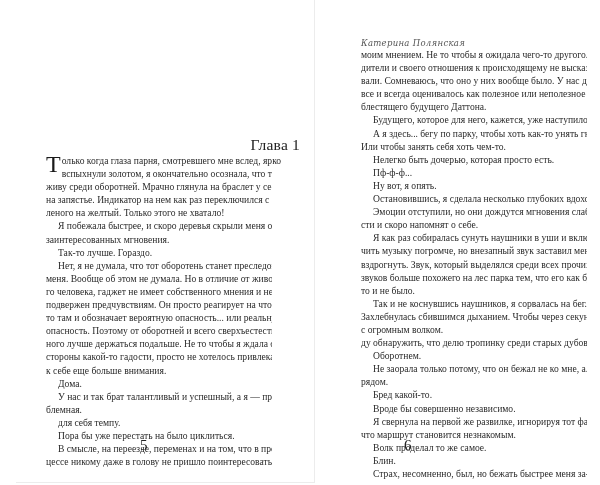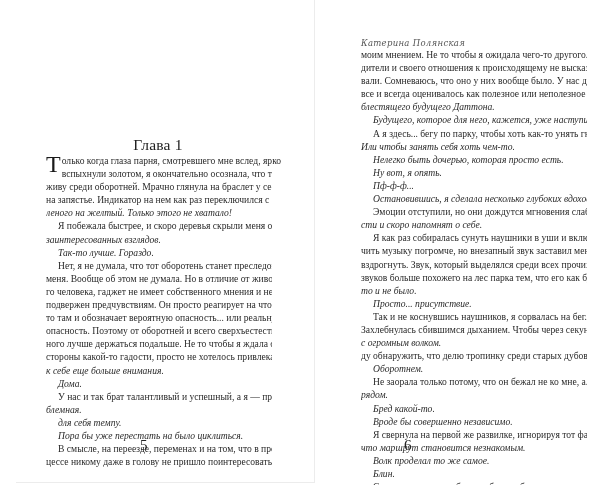--- a/index.html
+++ b/index.html
@@ -12,26 +12,26 @@
     .page-left { left: 0; width: 299px; border-right: 1px solid #ececec; border-bottom: 1px solid #ececec; }
     .page-right { left: 300px; width: 300px; }
 
     .text-block { position: absolute; font-size: 9.6px; line-height: 13.1px; text-align: justify; hyphens: manual; }
     .page-left .text-block { left: 30px; top: 154px; width: 226px; }
     .page-right .text-block { left: 45px; top: 48px; width: 226px; }
 
     .para { text-indent: 12px; }
     .para.noindent { text-indent: 0; }
     .line { display: block; text-align: justify; text-align-last: justify; white-space: nowrap; overflow: hidden; }
-    .line.last { text-align-last: left; font-style: italic; }
+    .line.last { text-align-last: left; }
     .para .line:first-child { padding-left: 12px; }
     .para.noindent .line:first-child { padding-left: 0; }
     .para .line { text-indent: 0; }
 
-    .chapter-title { position: absolute; left: 0; width: 284px; top: 136px; text-align: center; font-size: 15.5px; color: #222; letter-spacing: 0.2px; }
+    .chapter-title { position: absolute; left: 0; width: 284px; top: 136px; text-align: right; font-size: 15.5px; color: #222; letter-spacing: 0.2px; }
 
     .drop-cap { float: left; font-size: 24px; line-height: 20px; margin-right: 1px; margin-top: 0px; color: #1a1a1a; }
 
     .running-head { position: absolute; left: 45px; top: 38px; font-family: "DejaVu Serif", serif; font-style: italic; font-size: 8.5px; color: #555; letter-spacing: 0.3px; }
 
     .page-number { position: absolute; font-size: 15px; color: #222; }
     .page-left .page-number { left: 124px; top: 437px; }
     .page-right .page-number { left: 88px; top: 437px; }
   </style>
 </head>
@@ -44,21 +44,21 @@
     <div class="text-block" id="left-text">
         <div class="para noindent">
           <span class="line" style="overflow: visible;"><span class="drop-cap">Т</span><span>олько когда глаза парня, смотревшего мне вслед, ярко</span></span>
           <span class="line">вспыхнули золотом, я окончательно осознала, что теперь</span>
           <span class="line">живу среди оборотней. Мрачно глянула на браслет у себя</span>
           <span class="line">на запястье. Индикатор на нем как раз переключился с зе-</span>
           <span class="line last">леного на желтый. Только этого не хватало!</span>
         </div>
         <div class="para">
           <span class="line">Я побежала быстрее, и скоро деревья скрыли меня от</span>
-          <span class="line last">заинтересованных взглядов.</span>
+          <span class="line last">заинтересованных мгновения.</span>
         </div>
         <div class="para">
           <span class="line last">Так-то лучше. Гораздо.</span>
         </div>
         <div class="para">
           <span class="line">Нет, я не думала, что тот оборотень станет преследовать</span>
           <span class="line">меня. Вообще об этом не думала. Но в отличие от живо-</span>
           <span class="line">го человека, гаджет не имеет собственного мнения и не</span>
           <span class="line">подвержен предчувствиям. Он просто реагирует на что-</span>
           <span class="line">то там и обозначает вероятную опасность... или реальную</span>
@@ -102,41 +102,38 @@
           <span class="line last">Будущего, которое для него, кажется, уже наступило.</span>
         </div>
         <div class="para">
           <span class="line">А я здесь... бегу по парку, чтобы хоть как-то унять гнев.</span>
           <span class="line last">Или чтобы занять себя хоть чем-то.</span>
         </div>
         <div class="para">
           <span class="line last">Нелегко быть дочерью, которая просто есть.</span>
         </div>
         <div class="para">
-          <span class="line last">Ну вот, я опять.</span>
+          <span class="line last">Пф-ф-ф...</span>
         </div>
         <div class="para">
-          <span class="line last">Пф-ф-ф...</span>
+          <span class="line last">Ну вот, я опять.</span>
         </div>
         <div class="para">
           <span class="line last">Остановившись, я сделала несколько глубоких вдохов.</span>
         </div>
         <div class="para">
           <span class="line">Эмоции отступили, но они дождутся мгновения слабо-</span>
           <span class="line last">сти и скоро напомнят о себе.</span>
         </div>
         <div class="para">
           <span class="line">Я как раз собиралась сунуть наушники в уши и вклю-</span>
           <span class="line">чить музыку погромче, но внезапный звук заставил меня</span>
           <span class="line">вздрогнуть. Звук, который выделялся среди всех прочих</span>
           <span class="line">звуков больше похожего на лес парка тем, что его как буд-</span>
           <span class="line last">то и не было.</span>
-        </div>
-        <div class="para">
-          <span class="line last">Просто... присутствие.</span>
         </div>
         <div class="para">
           <span class="line">Так и не коснувшись наушников, я сорвалась на бег.</span>
           <span class="line">Захлебнулась сбившимся дыханием. Чтобы через секун-</span>
           <span class="line last">с огромным волком.</span>
           <span class="line">ду обнаружить, что делю тропинку среди старых дубов</span>
         </div>
         <div class="para">
           <span class="line last">Оборотнем.</span>
         </div>

